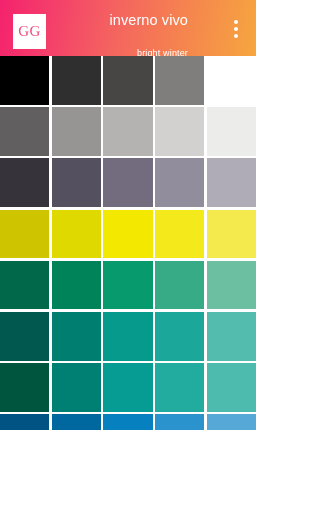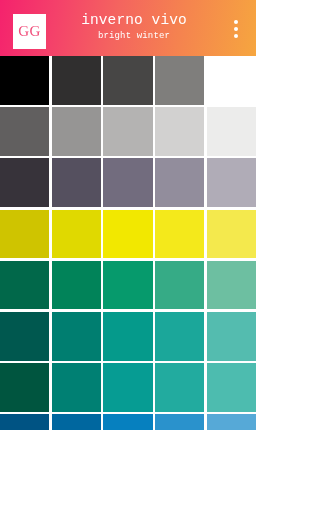--- a/index.html
+++ b/index.html
@@ -52,43 +52,42 @@
     letter-spacing: 0.5px;
     color: #ef3d6e;
     line-height: 1;
     font-weight: 400;
     opacity: 0.92;
   }
 
   .titles {
     position: absolute;
     left: 56px;
-    right: 44px;
+    right: 68px;
     top: 11px;
-    text-align: center;
+    text-align: right;
     pointer-events: none;
-    font-family: Liberation Mono, monospace;
   }
   .title-main {
     font-size: 14.5px;
     color: #ffffff;
     line-height: 18px;
     font-weight: 400;
     letter-spacing: 0.1px;
     white-space: nowrap;
     overflow: hidden;
     text-overflow: ellipsis;
   }
   .title-sub {
     font-size: 9px;
     color: #ffffff;
     line-height: 13px;
     font-weight: 400;
     letter-spacing: 0.15px;
-    margin-top: 1px;
+    margin-top: 18px;
     white-space: nowrap;
     overflow: hidden;
     text-overflow: ellipsis;
   }
 
   .overflow-btn {
     position: absolute;
     right: 7px;
     top: 12px;
     width: 26px;

